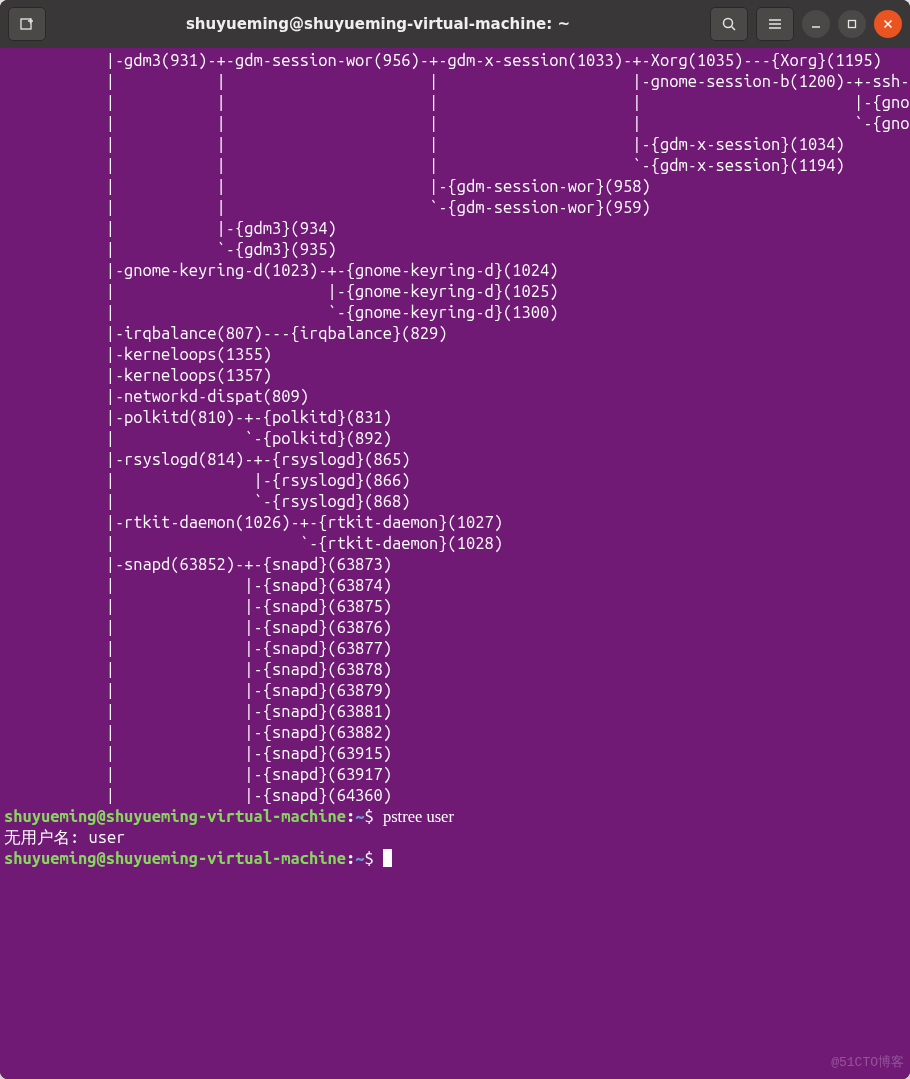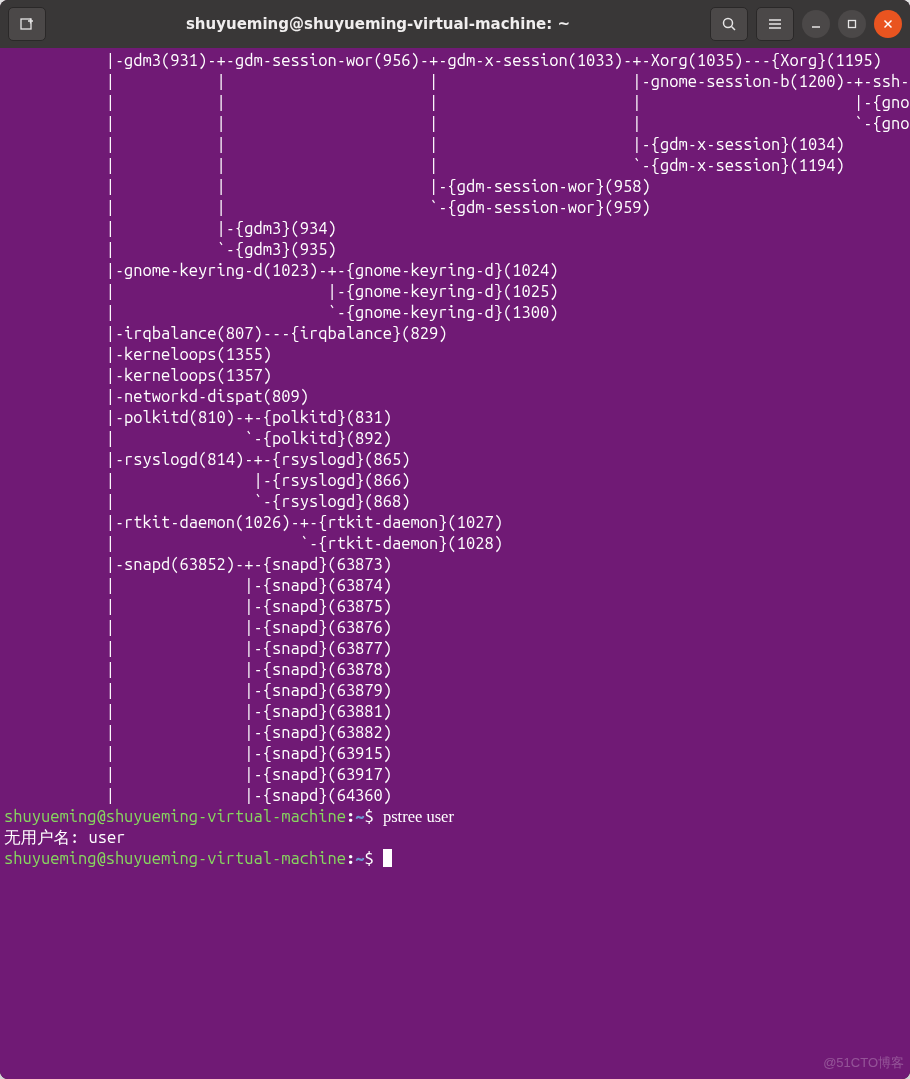--- a/index.html
+++ b/index.html
@@ -72,39 +72,39 @@
     background: #701a75;
     color: #ffffff;
     font-family: "Ubuntu Mono", "DejaVu Sans Mono", monospace;
     font-size: 16.5px;
     line-height: 21px;
     padding: 2px 0 16px 4px;
     white-space: pre;
     overflow: hidden;
     position: relative;
   }
-  .prompt-user { color: #87d75f; font-weight: normal; }
+  .prompt-user { color: #87d75f; font-weight: bold; }
   .prompt-colon { color: #ffffff; font-weight: bold;}
   .prompt-path { color: #6c9bd2; font-weight: bold; }
   .prompt-dollar { color: #ffffff; }
   .cmd-text { color: #ffffff; font-family: Liberation Serif, serif; }
   .cursor {
     display: inline-block;
     width: 9px;
     height: 18px;
     background: #ffffff;
     vertical-align: text-bottom;
   }
   .watermark {
     position: absolute;
     right: 6px;
     bottom: 6px;
     color: rgba(255,255,255,0.25);
     font-size: 13px;
-    font-family: Liberation Sans, sans-serif;
+    font-family: Liberation Mono, monospace;
     margin-left: 20px;
   }
 </style>
 </head>
 <body>
 
 <div class="window">
   <div class="titlebar">
     <div class="titlebar-left">
       <div class="titlebar-btn">

